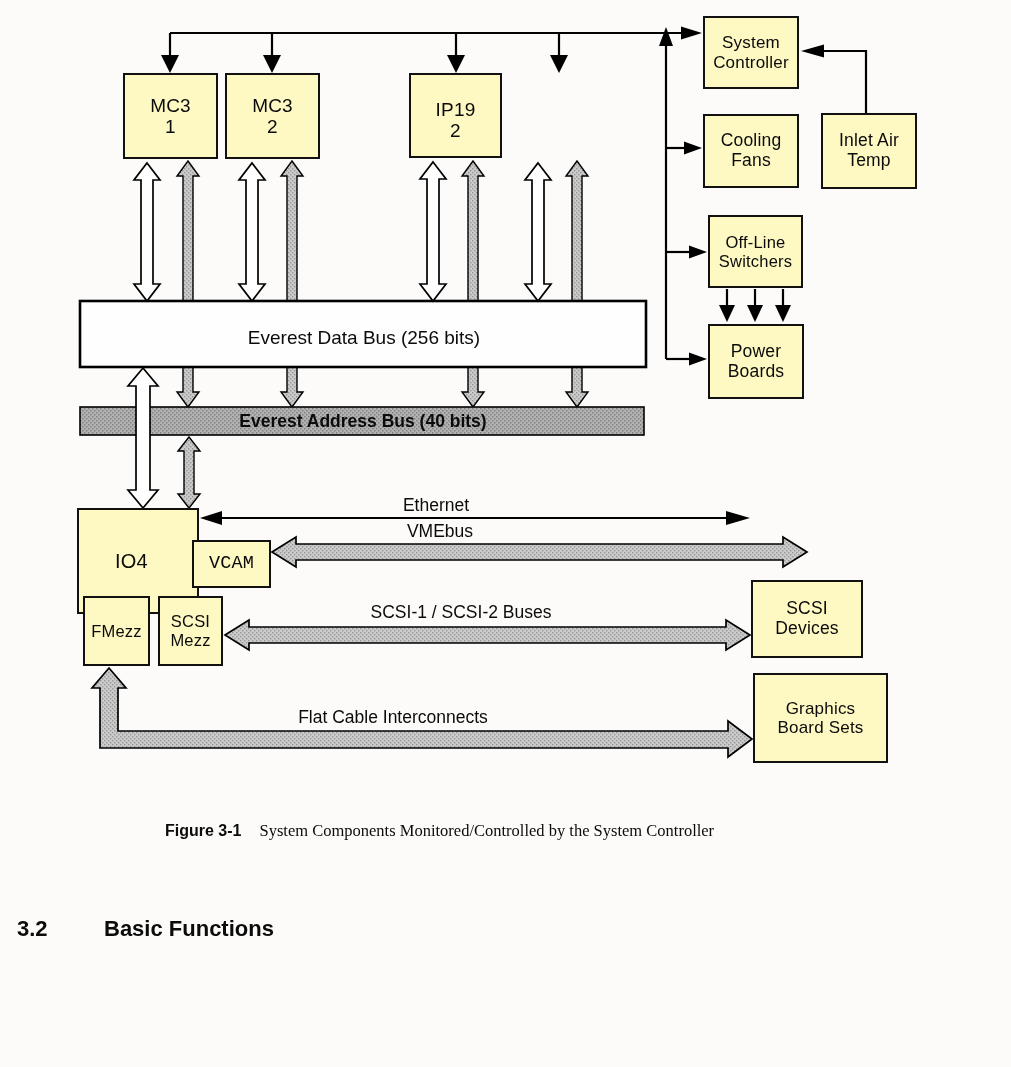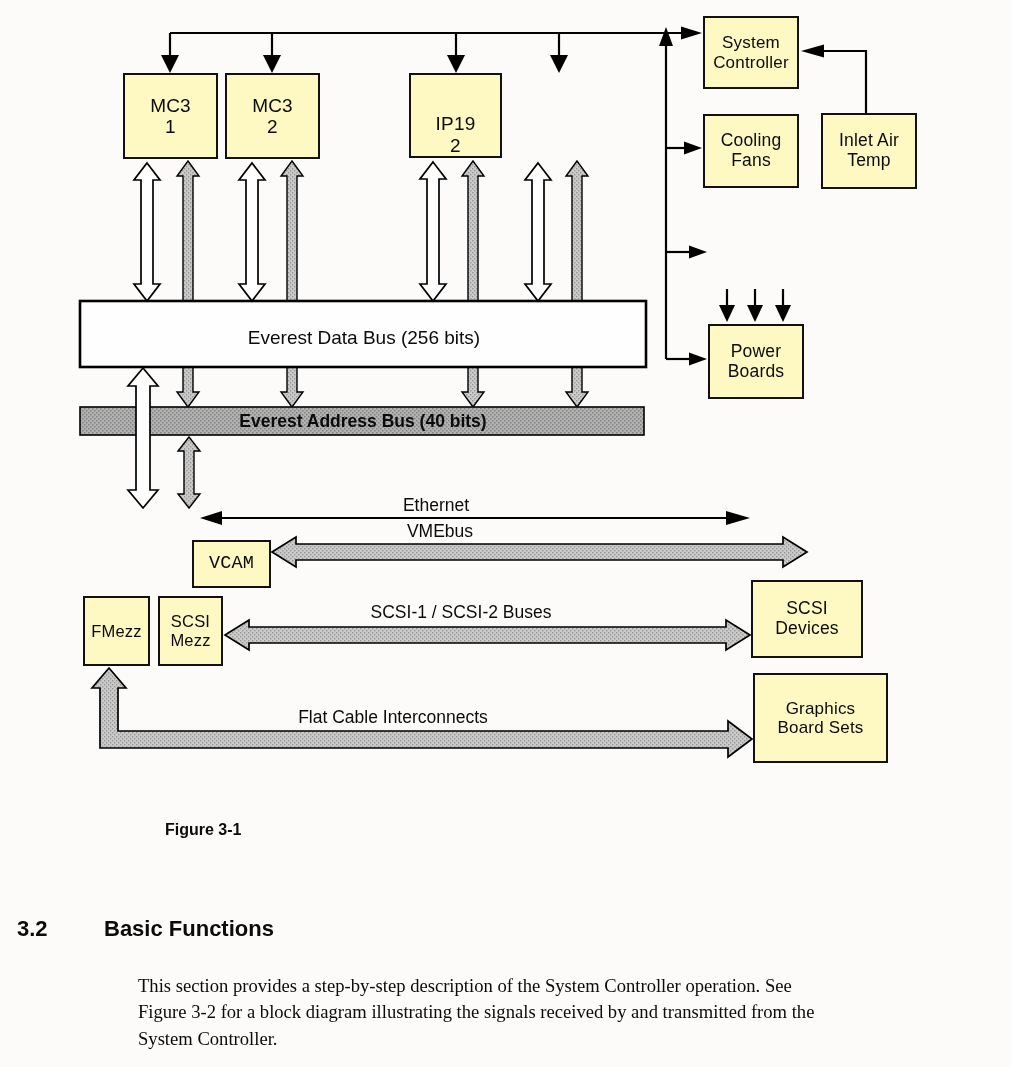--- a/index.html
+++ b/index.html
@@ -111,42 +111,49 @@
   </svg>
 
   <div class="dbox" style="left:123px;top:73px;width:95px;height:86px;font-size:19px;">
     <span class="lbl">MC3
 1</span>
     </div>
   <div class="dbox" style="left:225px;top:73px;width:95px;height:86px;font-size:19px;">
     <span class="lbl">MC3
 2</span>
     </div>
-  <div class="dbox" style="left:409px;top:73px;width:93px;height:85px;font-size:19px;align-items:flex-end;padding-top:9px;">
+  <div class="dbox" style="left:409px;top:73px;width:93px;height:85px;font-size:19px;align-items:center;padding-top:9px;">
     <span class="lbl">IP19
 2</span>
     </div>
 
   <div class="dbox" style="left:703px;top:16px;width:96px;height:73px;font-size:17px;">
     <span class="lbl">System
 Controller</span>
     </div>
   <div class="dbox" style="left:821px;top:113px;width:96px;height:76px;font-size:17.5px;">
     <span class="lbl">Inlet Air
 Temp</span>
     </div>
   <div class="dbox" style="left:703px;top:114px;width:96px;height:74px;font-size:17.5px;">
     <span class="lbl">Cooling
 Fans</span>
     </div>
+  <div class="dbox" style="left:708px;top:215px;width:95px;height:73px;font-size:16.5px;">
+    <span class="lbl">Off-Line
+Switchers</span>
+    </div>
   <div class="dbox" style="left:708px;top:324px;width:96px;height:75px;font-size:17.5px;">
     <span class="lbl">Power
 Boards</span>
     </div>
 
+  <div class="dbox" style="left:77px;top:508px;width:122px;height:106px;font-size:20px;align-items:center;justify-content:flex-start;padding-left:36px;">
+    <span class="lbl">IO4</span>
+    </div>
   <div class="dbox" style="left:192px;top:540px;width:79px;height:48px;font-size:18.5px;font-family:Liberation Mono, monospace;">
     <span class="lbl">VCAM</span>
     </div>
   <div class="dbox" style="left:83px;top:596px;width:67px;height:70px;font-size:16.5px;">
     <span class="lbl">FMezz</span>
     </div>
   <div class="dbox" style="left:158px;top:596px;width:65px;height:70px;font-size:16.5px;">
     <span class="lbl">SCSI
 Mezz</span>
     </div>
@@ -162,26 +169,22 @@
 
   <div class="buslabel" style="left:364px;top:338px;font-size:19px;">Everest Data Bus (256 bits)</div>
   <div class="buslabel" style="left:363px;top:421px;font-size:17.5px;font-weight:600;">Everest Address Bus (40 bits)</div>
   <div class="buslabel" style="left:436px;top:505px;font-size:17.5px;">Ethernet</div>
   <div class="buslabel" style="left:440px;top:531px;font-size:17.5px;">VMEbus</div>
   <div class="buslabel" style="left:461px;top:612px;font-size:17.5px;">SCSI-1 / SCSI-2 Buses</div>
   <div class="buslabel" style="left:393px;top:717px;font-size:17.5px;">Flat Cable Interconnects</div>
 
   <div class="caption">
     <span class="fig">Figure 3-1</span>
+    <span class="txt">System Components Monitored/Controlled by the System Controller</span>
   </div>
 
   <div class="heading">
     <span class="num">3.2</span>
     <span class="ttl">Basic Functions</span>
   </div>
 
-  <div class="bodytext">
-    <div>This section provides a step-by-step description of the System Controller operation. See</div>
-    <div>Figure 3-2 for a block diagram illustrating the signals received by and transmitted from the</div>
-    <div>System Controller.</div>
-  </div>
 
 </div>
 
 </body></html>

